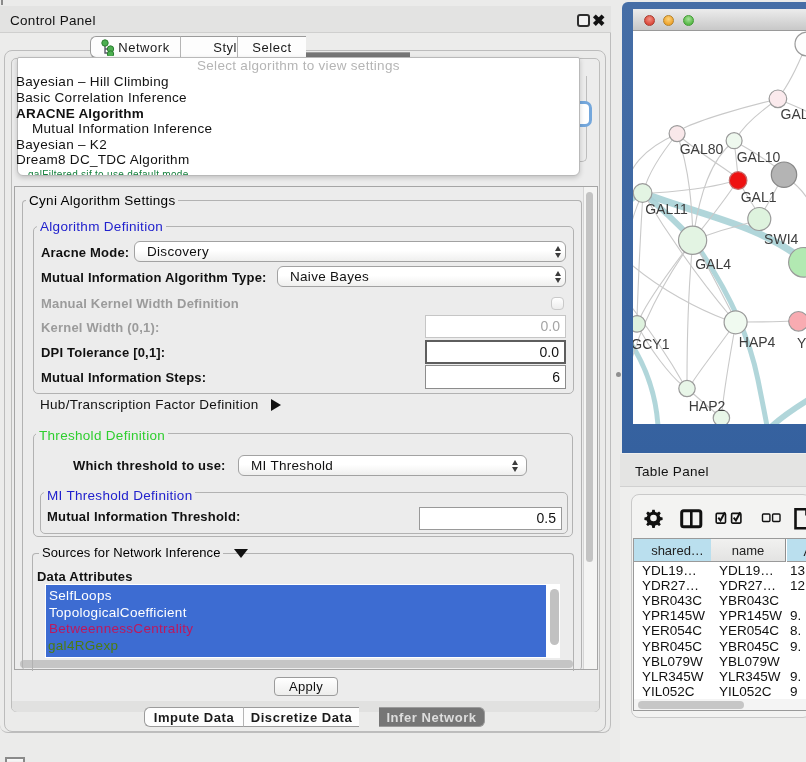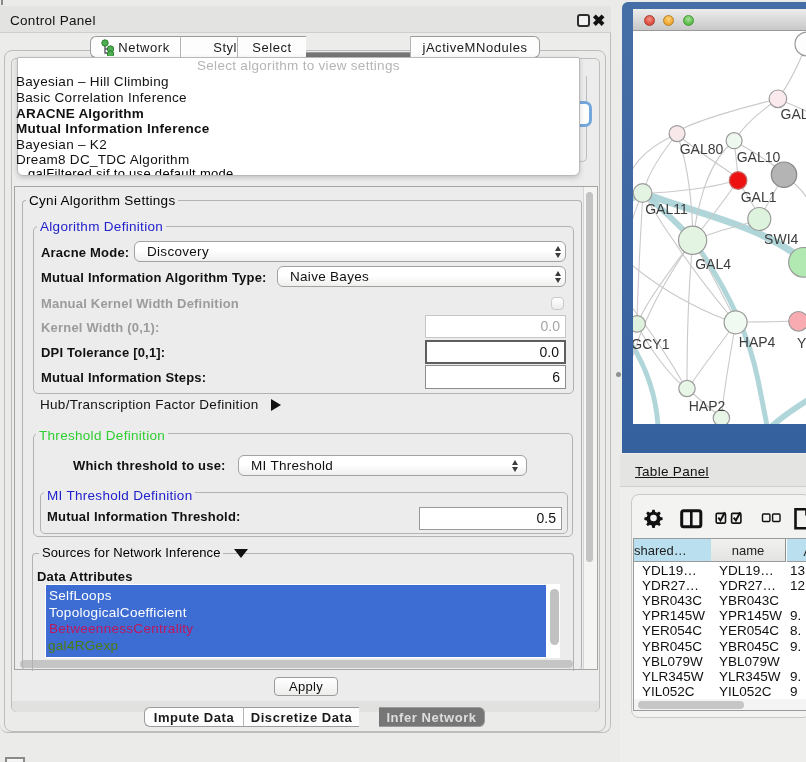--- a/index.html
+++ b/index.html
@@ -45,35 +45,34 @@
     <svg width="14" height="17" viewBox="0 0 14 17" style="margin-right:3px;">
       <path d="M4 5 L4 14 L8 14 M4 10 L8 10" stroke="#5a5a6a" stroke-width="1.4" fill="none"></path>
       <circle cx="4" cy="4" r="3.2" fill="#4caf50" stroke="#2e7d32"></circle>
       <circle cx="9.5" cy="10" r="3.2" fill="#4caf50" stroke="#2e7d32"></circle>
       <circle cx="9.5" cy="15" r="3.2" fill="#4caf50" stroke="#2e7d32"></circle>
     </svg>
     Network</div>
   <div class="tab" style="width:57px;border-left:1px solid #b5b5b5;padding-left:40px;">Style</div>
   <div class="tab" style="width:69px;border-left:1px solid #b5b5b5;">Select</div>
   <div class="tab tabsel" style="width:104px;margin-top:16px;">Cyni Toolbox</div>
-  <div class="tab" style="width:130px;border-left:1px solid #b5b5b5;border-right:1px solid #9b9b9b;border-radius:0 6px 6px 0;">jActiveMNodules</div>
 </div>
 
 <div class="abs" style="left:570px;top:76px;width:17px;height:86px;border-right:1px solid #bdbdbd;border-bottom:1px solid #bdbdbd;border-radius:0 0 5px 0;"></div>
 <div class="abs" style="left:572px;top:101px;width:20px;height:26px;border:3px solid #74a7dc;border-radius:7px;background:#fff;"></div>
 
 <div class="abs" style="left:17px;top:57px;width:563px;height:119px;background:#ffffff;border:1px solid #b9b9b9;border-radius:2px 2px 6px 6px;box-shadow:0 2px 5px rgba(0,0,0,0.18);"></div>
 <div class="lbl" style="left:197px;top:58px;color:#b5b5b5;">Select algorithm to view settings</div>
 <div class="lbl" style="left:16px;top:74px;">Bayesian – Hill Climbing</div>
 <div class="lbl" style="left:16px;top:90px;">Basic Correlation Inference</div>
 <div class="lbl bold" style="left:16px;top:105.5px;font-size:13.5px;">ARACNE Algorithm</div>
-<div class="lbl" style="left:16px;top:121px;font-weight:bold;">Mutual Information Inference</div>
+<div class="lbl" style="left:32px;top:121px;">Mutual Information Inference</div>
 <div class="lbl" style="left:16px;top:136.5px;">Bayesian – K2</div>
 <div class="lbl" style="left:16px;top:152px;">Dream8 DC_TDC Algorithm</div>
-<div class="abs" style="left:28px;top:164px;width:400px;height:11px;overflow:hidden;"><span style="font-size:13px;letter-spacing:0.3px;color:#000000;">galFiltered sif to use default mode</span></div>
+<div class="abs" style="left:28px;top:164px;width:400px;height:11px;overflow:hidden;"><span style="font-size:10px;letter-spacing:0.3px;color:#15803d;">galFiltered sif to use default mode</span></div>
 
 <div class="abs" style="left:583px;top:187px;width:14px;height:482px;background:#f4f4f3;border-left:1px solid #d5d5d5;"></div>
 <div class="abs" style="left:585.5px;top:192px;width:7px;height:370px;background:#c3c3c3;border-radius:4px;"></div>
 <div class="abs" style="left:20px;top:660px;width:553px;height:8px;background:#c5c5c5;border-radius:4px;"></div>
 
 <div class="gb" style="left:21.5px;top:199.5px;width:560.5px;height:470px;border-radius:4px;border-bottom:none;"></div>
 <div class="gl" style="left:26px;top:193px;">Cyni Algorithm Settings</div>
 
 <div class="gb" style="left:33px;top:226px;width:540.5px;height:168px;"></div>
 <div class="gl" style="left:37px;top:219px;color:#2121cd;">Algorithm Definition</div>
@@ -229,21 +228,21 @@
     <text x="631.3" y="348.5">GCY1</text>
     <text x="738.8" y="347">HAP4</text>
     <text x="797" y="348">Y</text>
     <text x="688.7" y="411">HAP2</text>
   </g>
 </svg>
 </div>
 
 <div class="abs" style="left:620px;top:453px;width:186px;height:309px;background:#eeeeed;"></div>
 <div class="abs" style="left:620px;top:454px;width:186px;height:33px;background:#e4e4e3;border-bottom:1px solid #d0d0d0;"></div>
-<div class="lbl" style="left:635px;top:464px;text-decoration:underline;">Table Panel</div>
+<div class="lbl" style="left:635px;top:464px;">Table Panel</div>
 
 <div class="abs" style="left:631px;top:494px;width:180px;height:224px;border:1px solid #c9c9c9;border-radius:8px;background:#f3f3f2;"></div>
 <svg class="abs" style="left:631px;top:500px;" width="175" height="36" viewBox="0 0 175 36">
   <g fill="#111">
     <path d="M21.3,9.7 l2.4,0 l0.5,2.3 a6.3,6.3 0 0 1 1.9,0.8 l2,-1.3 l1.7,1.7 l-1.3,2 a6.3,6.3 0 0 1 0.8,1.9 l2.3,0.5 l0,2.4 l-2.3,0.5 a6.3,6.3 0 0 1 -0.8,1.9 l1.3,2 l-1.7,1.7 l-2,-1.3 a6.3,6.3 0 0 1 -1.9,0.8 l-0.5,2.3 l-2.4,0 l-0.5,-2.3 a6.3,6.3 0 0 1 -1.9,-0.8 l-2,1.3 l-1.7,-1.7 l1.3,-2 a6.3,6.3 0 0 1 -0.8,-1.9 l-2.3,-0.5 l0,-2.4 l2.3,-0.5 a6.3,6.3 0 0 1 0.8,-1.9 l-1.3,-2 l1.7,-1.7 l2,1.3 a6.3,6.3 0 0 1 1.9,-0.8 z M22.5,14.7 a3.3,3.3 0 1 0 0,6.6 a3.3,3.3 0 1 0 0,-6.6 z"></path>
   </g>
   <rect x="50.7" y="10.8" width="19.1" height="16" rx="2" fill="none" stroke="#111" stroke-width="3"></rect>
   <rect x="59" y="10" width="2.6" height="17.6" fill="#111"></rect>
   <g fill="none" stroke="#111" stroke-width="1.6">
     <rect x="85.2" y="13.4" width="9.3" height="9.7" rx="1"></rect>
@@ -254,21 +253,21 @@
     <path d="M102.7,17.7 l2.2,2.8 l4.4,-8.2"></path>
   </g>
   <g fill="none" stroke="#111" stroke-width="1.4">
     <rect x="131.5" y="14" width="7.4" height="7.5" rx="1"></rect>
     <rect x="141.6" y="14" width="7.4" height="7.5" rx="1"></rect>
   </g>
   <path d="M164.5,9.3 l11,0 l5,5 l0,14 l-16,0 z M175.5,9.3 l0,5 l5,0" fill="none" stroke="#111" stroke-width="2.6"></path>
 </svg>
 
 <div class="abs" style="left:633px;top:538px;width:173px;height:173px;border:1px solid #9a9a9a;border-right:none;background:#fff;overflow:hidden;">
-  <div class="abs" style="left:0;top:0;width:88px;height:23px;background:#badfee;border-right:1px solid #c2410c;border-bottom:1px solid #9a9a9a;font-size:13px;color:#222;line-height:23px;">shared…</div>
+  <div class="abs" style="left:0;top:0;width:88px;height:23px;background:#badfee;border-right:1px solid #c2410c;border-bottom:1px solid #9a9a9a;font-size:13px;color:#222;text-align:center;line-height:23px;">shared…</div>
   <div class="abs" style="left:77px;top:0;width:75px;height:23px;background:linear-gradient(#f1f1f0,#e3e3e2);border-right:1px solid #8f8f8f;border-bottom:1px solid #9a9a9a;font-size:13px;color:#222;text-align:center;line-height:23px;">name</div>
   <div class="abs" style="left:153px;top:0;width:21px;height:23px;background:#badfee;border-bottom:1px solid #9a9a9a;font-size:13px;color:#222;">
       <span style="position:absolute;left:16.5px;top:5px;">A</span>
     </div>
   <div class="abs" id="rows" style="left:0;top:24px;width:173px;height:133px;overflow:hidden;font-size:13.5px;color:#111;">
       <div style="position:absolute;left:8px;top:0px;">YDL19…</div>
       <div style="position:absolute;left:85px;top:0px;">YDL19…</div>
       <div style="position:absolute;left:156px;top:0px;">13</div>
       <div style="position:absolute;left:8px;top:15.1px;">YDR27…</div>
       <div style="position:absolute;left:85px;top:15.1px;">YDR27…</div>

